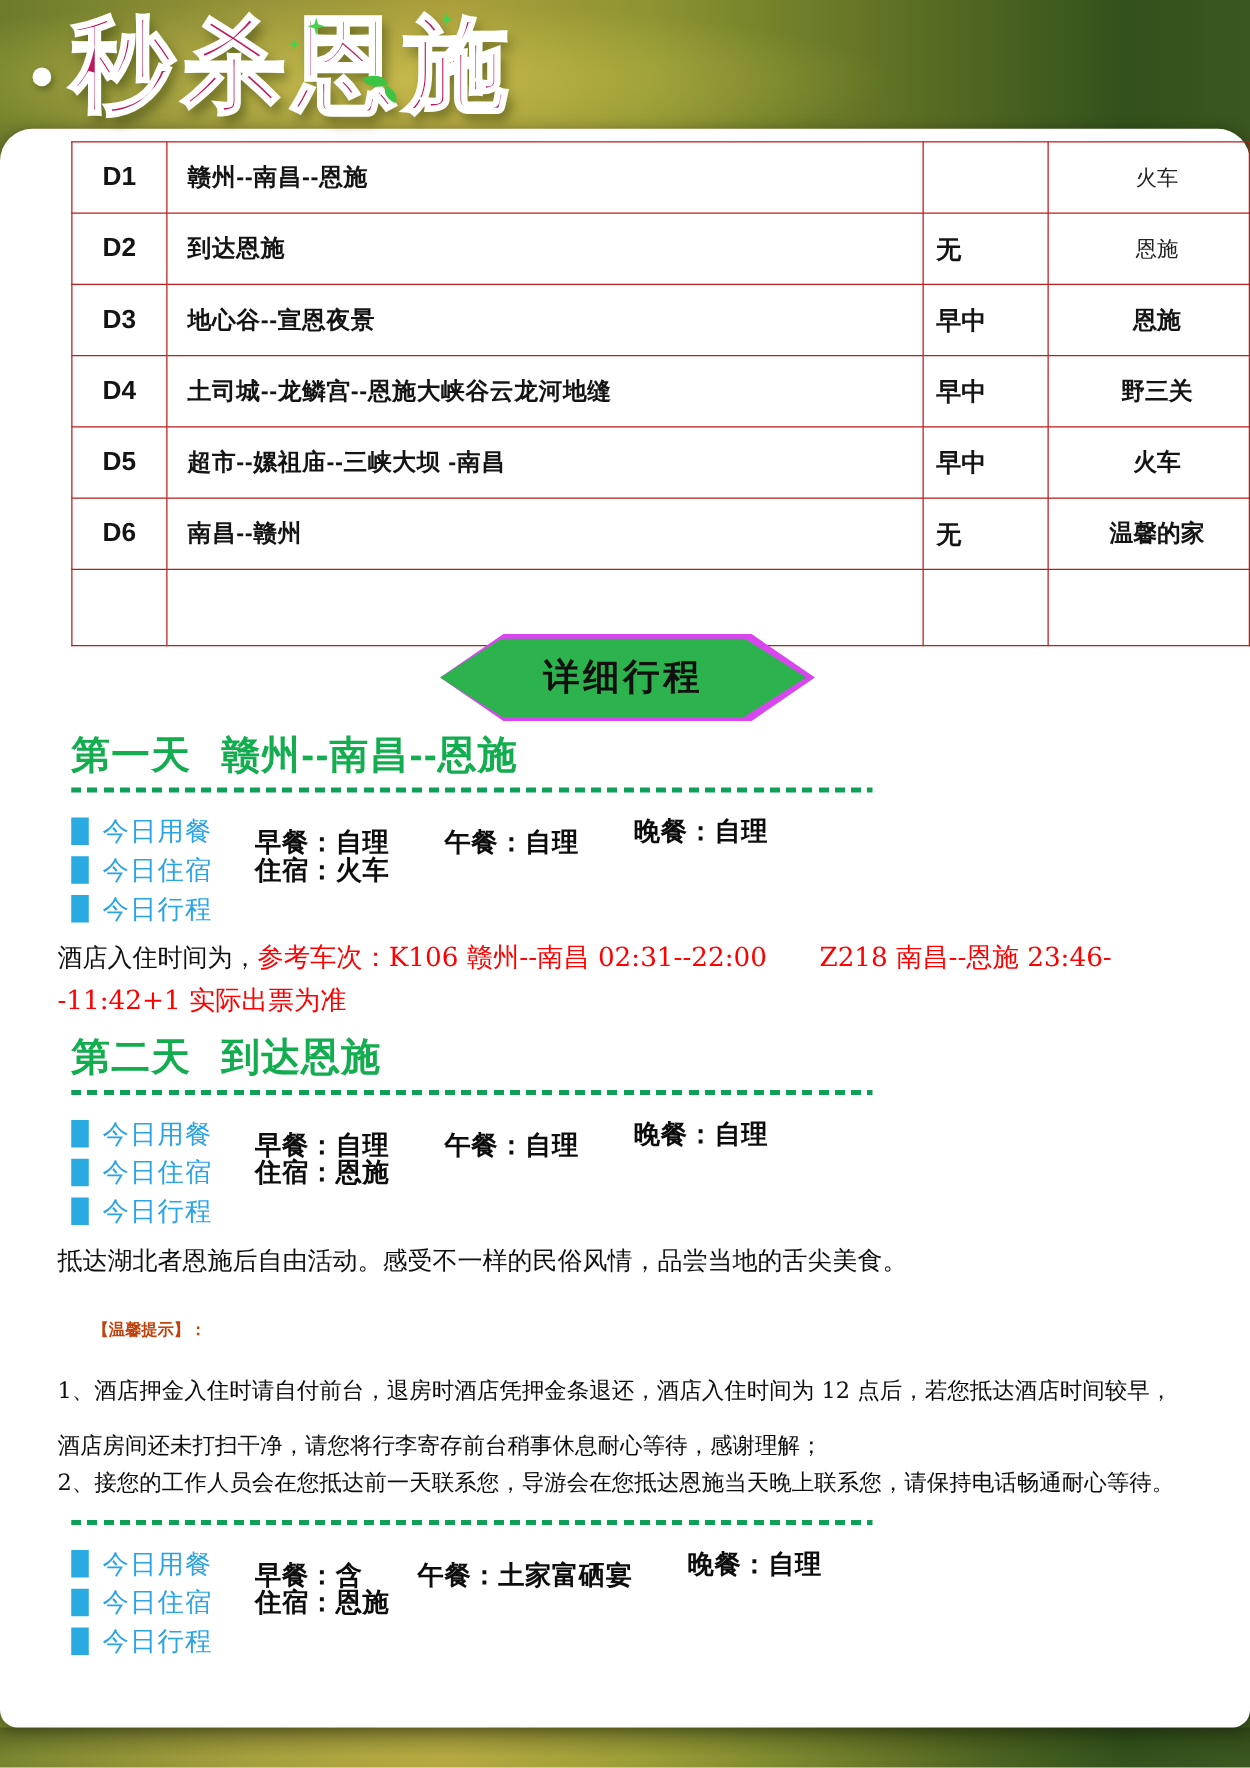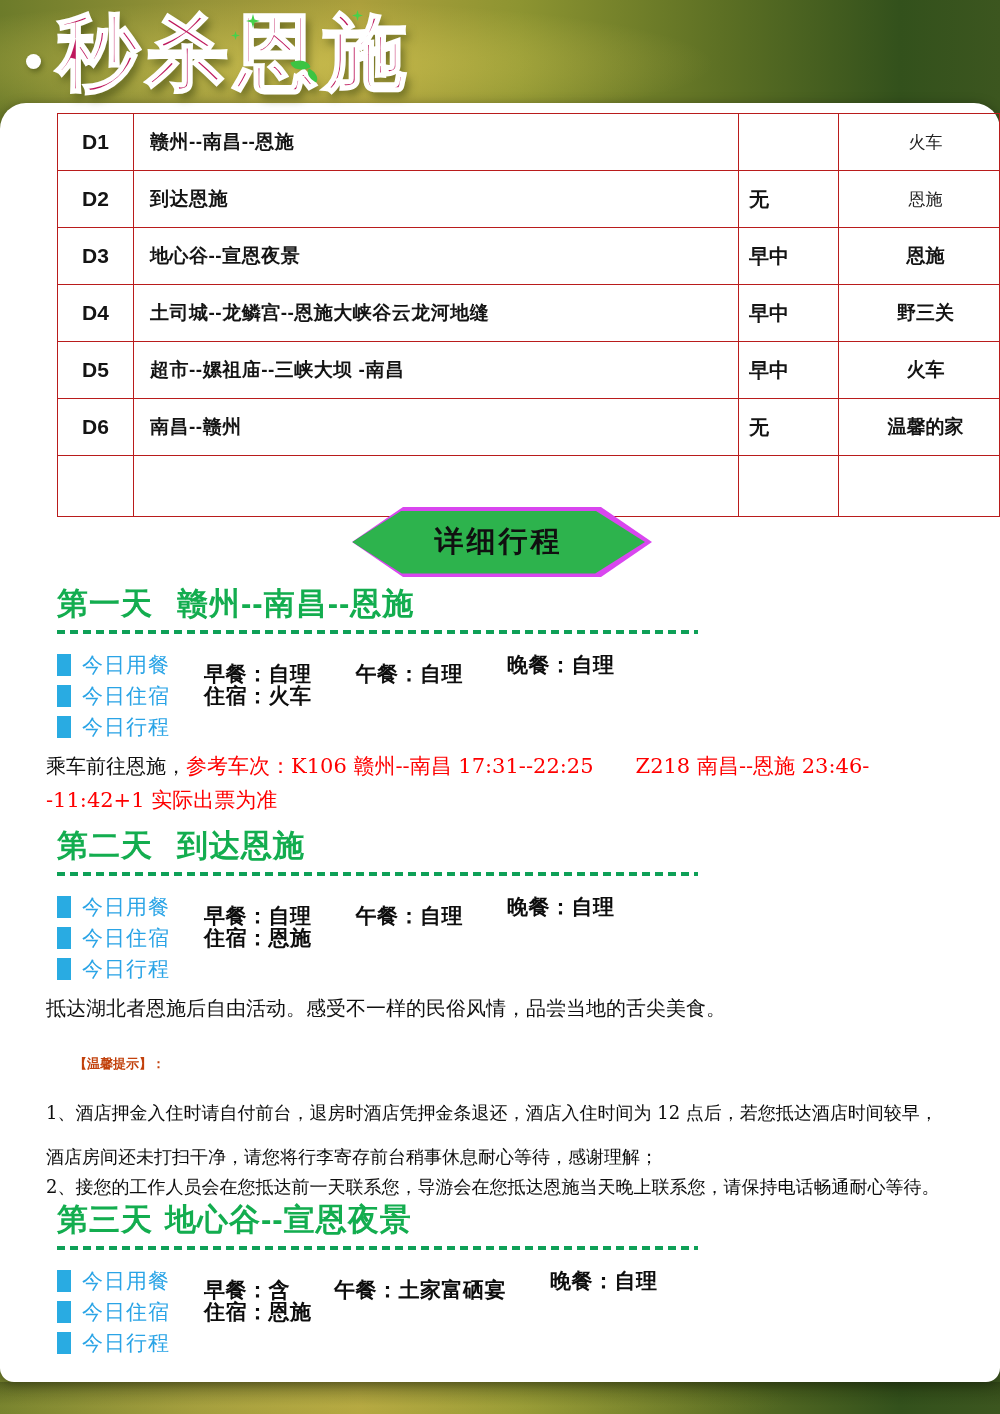--- a/index.html
+++ b/index.html
@@ -167,21 +167,21 @@
       <div class="info-row">
         <span class="marker"></span>
         <span class="info-label">今日住宿</span>
         <span class="info-value">住宿：火车</span>
       </div>
       <div class="info-row">
         <span class="marker"></span>
         <span class="info-label">今日行程</span>
       </div>
     </div>
-    <p class="day-desc"><span>乘车前往恩施，</span><span class="highlight">参考车次：K106 赣州--南昌 17:31--22:25　　Z218 南昌--恩施 23:46--11:42+1 实际出票为准</span></p>
+    <p class="day-desc"><span>酒店入住时间为，</span><span class="highlight">参考车次：K106 赣州--南昌 02:31--22:00　　Z218 南昌--恩施 23:46--11:42+1 实际出票为准</span></p>
   </div>
 
   <div class="day-section day2">
     <div class="day-heading">
       <span>第二天</span><span class="route">到达恩施</span>
     </div>
     <div class="dash-line"></div>
     <div class="info-rows">
       <div class="info-row">
         <span class="marker"></span>
@@ -203,23 +203,20 @@
     <p class="day-desc"><span>抵达湖北者恩施后自由活动。感受不一样的民俗风情，品尝当地的舌尖美食。</span></p>
   </div>
 
   <div class="tips">
     <p class="tips-title">【温馨提示】：</p>
     <p class="tips-item">1、酒店押金入住时请自付前台，退房时酒店凭押金条退还，酒店入住时间为 12 点后，若您抵达酒店时间较早，酒店房间还未打扫干净，请您将行李寄存前台稍事休息耐心等待，感谢理解；</p>
     <p class="tips-item second">2、接您的工作人员会在您抵达前一天联系您，导游会在您抵达恩施当天晚上联系您，请保持电话畅通耐心等待。</p>
   </div>
 
   <div class="day-section day3">
-    <div class="day-heading">
-      <span>第三天</span><span class="route">地心谷--宣恩夜景</span>
-    </div>
     <div class="dash-line"></div>
     <div class="info-rows">
       <div class="info-row">
         <span class="marker"></span>
         <span class="info-label">今日用餐</span>
         <span class="info-value meal">早餐：含</span>
         <span class="info-value meal">午餐：土家富硒宴</span>
         <span class="info-value">晚餐：自理</span>
       </div>
       <div class="info-row">

